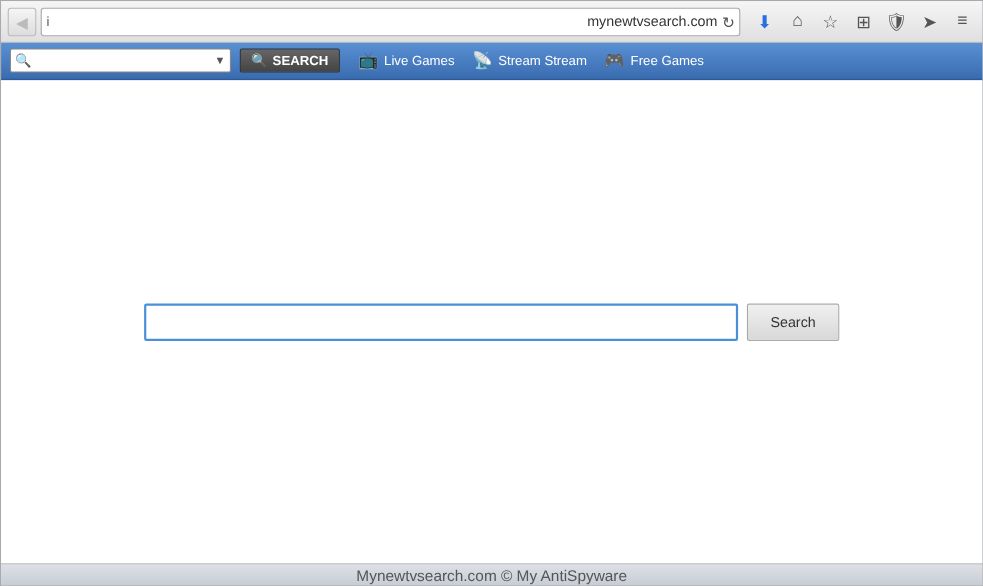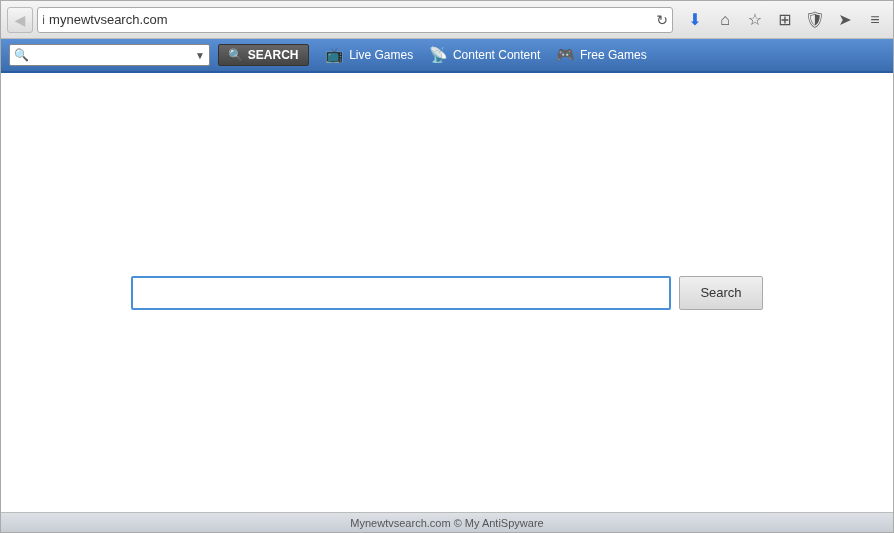--- a/index.html
+++ b/index.html
@@ -64,20 +64,21 @@
       font-size: 12px;
       cursor: pointer;
     }
     .address-input {
       flex: 1;
       border: none;
       outline: none;
       font-size: 13px;
       background: transparent;
       color: #333;
+      text-align: right;
     }
     .reload-btn {
       color: #555;
       cursor: pointer;
       font-size: 14px;
     }
 
     .toolbar-icons {
       display: flex;
       align-items: center;
@@ -200,21 +201,21 @@
     }
 
     
     .status-bar {
       height: 20px;
       background: linear-gradient(to bottom, #dde1e6, #c8cdd5);
       border-top: 1px solid #bbb;
       display: flex;
       align-items: center;
       justify-content: center;
-      font-size: 11px;
+      font-size: 14px;
       color: #555;
     }
   </style>
 </head>
 <body>
 
 <div class="browser-window">
 
   <div class="nav-bar">
     <button class="nav-btn disabled">◀</button>
@@ -247,21 +248,21 @@
       <span>SEARCH</span>
     </button>
 
     <div class="toolbar-nav-items">
       <a class="toolbar-nav-item">
         <span class="toolbar-nav-icon">📺</span>
         <span>Live Games</span>
       </a>
       <a class="toolbar-nav-item">
         <span class="toolbar-nav-icon">📡</span>
-        <span>Content Content</span>
+        <span>Stream Stream</span>
       </a>
       <a class="toolbar-nav-item">
         <span class="toolbar-nav-icon">🎮</span>
         <span>Free Games</span>
       </a>
     </div>
   </div>
 
   <div class="content-area">
     <div class="main-search-wrap">

